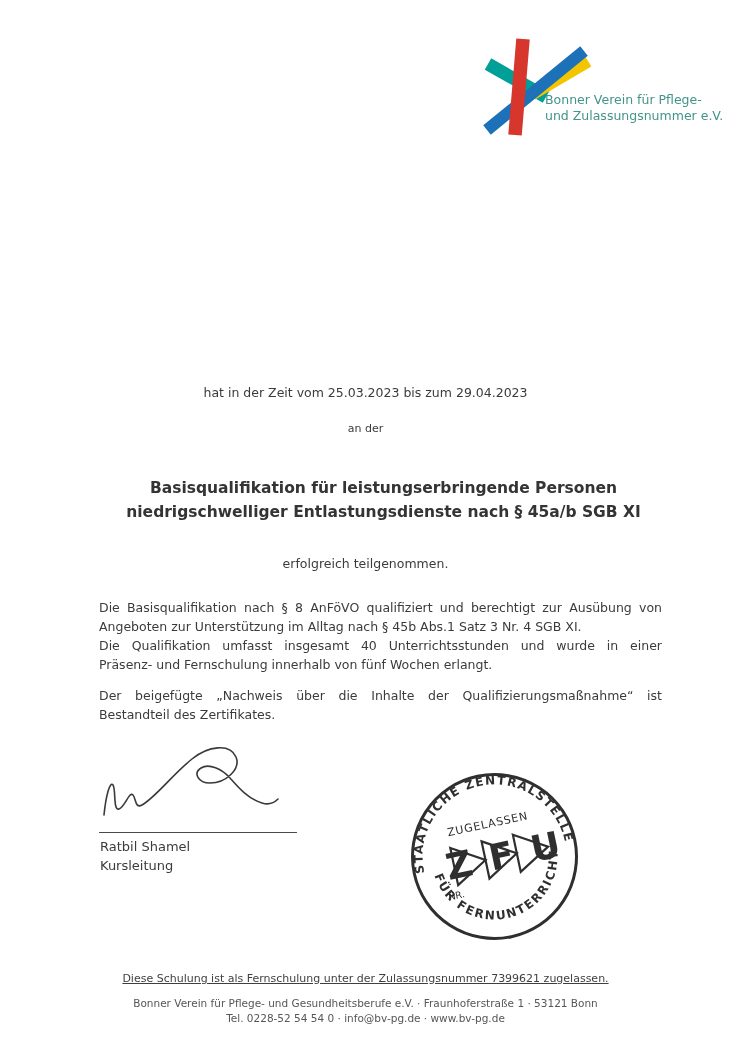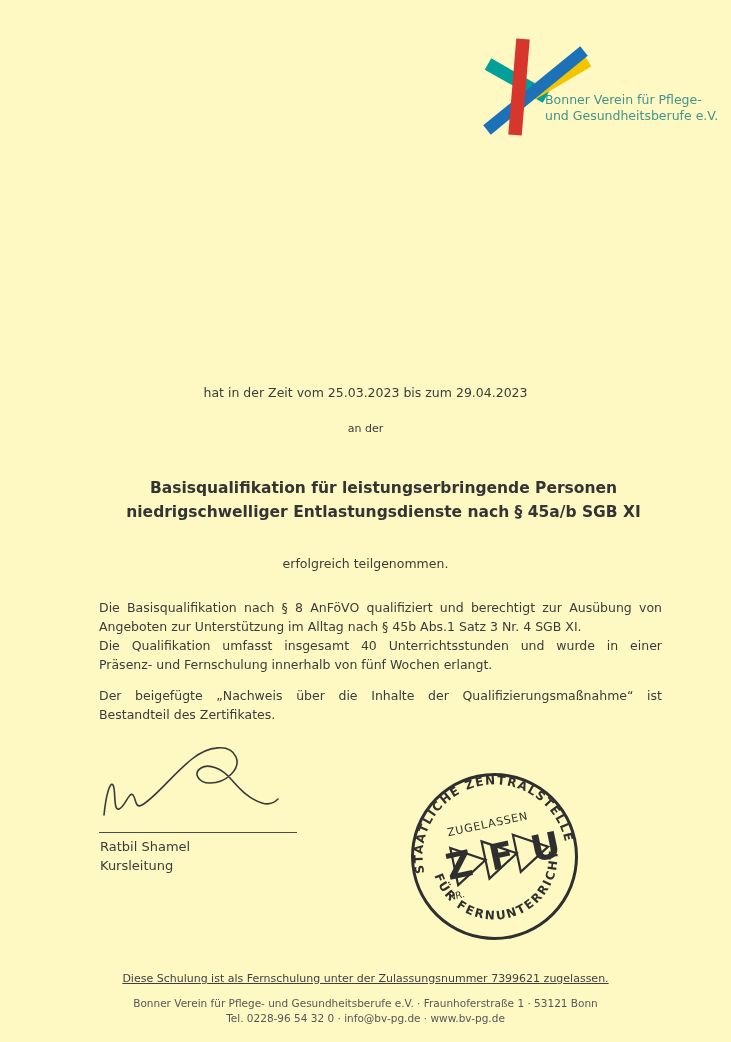--- a/index.html
+++ b/index.html
@@ -1,21 +1,21 @@
 <!DOCTYPE html>
 <html style="--logo-red: #d6362c; --logo-blue: #1d71b8; --logo-teal: #00a099; --logo-yellow: #f2c500; --org-text: #43948a; --ink: #3b3b3b;"><head>
 <meta charset="utf-8">
 <style>
   * { margin:0; padding:0; box-sizing:border-box; }
   html, body { background:#e9e9e9; }
   .page {
     position:relative;
     width:731px; height:1042px;
     margin:0 auto;
-    background:#fef9c3;
+    background:#ffffff;
     outline:1px solid #d2d2d2;
     font-family:"DejaVu Sans","Liberation Sans",sans-serif;
     color:var(--ink,#3b3b3b);
     overflow:hidden;
   }
 
   .abs-center { position:absolute; left:0; width:100%; text-align:center; }
 
   
   .logo-mark { position:absolute; left:482px; top:34px; }
@@ -65,21 +65,21 @@
 <div class="page">
 
   <svg class="logo-mark" width="112" height="106" viewBox="0 0 112 106" aria-hidden="true">
     <line class="bar bar-teal" x1="6" y1="30" x2="64" y2="63"></line>
     <line class="bar bar-yellow" x1="50" y1="60" x2="106" y2="27"></line>
     <line class="bar bar-blue" x1="5" y1="96" x2="102" y2="17"></line>
     <line class="bar bar-red" x1="41" y1="5" x2="33" y2="101"></line>
   </svg>
   <div class="logo-text">
     <div>Bonner Verein für Pflege-</div>
-    <div>und Gesundheitsberufe e.V.</div>
+    <div>und Zulassungsnummer e.V.</div>
   </div>
 
   <div class="abs-center period">hat in der Zeit vom 25.03.2023 bis zum 29.04.2023</div>
   <div class="abs-center connector">an der</div>
   <div class="abs-center course-title">
     <div>Basisqualifikation für leistungserbringende Personen</div>
     <div>niedrigschwelliger Entlastungsdienste nach § 45a/b SGB XI</div>
   </div>
   <div class="abs-center result">erfolgreich teilgenommen.</div>
 
@@ -127,16 +127,16 @@
       </g>
       <text x="38" y="101" font-size="36" font-weight="bold" letter-spacing="18">ZFU</text>
       <text x="34" y="121" font-size="9.5">NR.</text>
     </g>
   </svg>
 
   <div class="abs-center footnote">Diese Schulung ist als Fernschulung unter der Zulassungsnummer 7399621 zugelassen.</div>
 
   <div class="abs-center footer">
     <div>Bonner Verein für Pflege- und Gesundheitsberufe e.V. · Fraunhoferstraße 1 · 53121 Bonn</div>
-    <div>Tel. 0228-96 54 32 0 · info@bv-pg.de · www.bv-pg.de</div>
+    <div>Tel. 0228-52 54 54 0 · info@bv-pg.de · www.bv-pg.de</div>
   </div>
 
 </div>
 
 </body></html>

